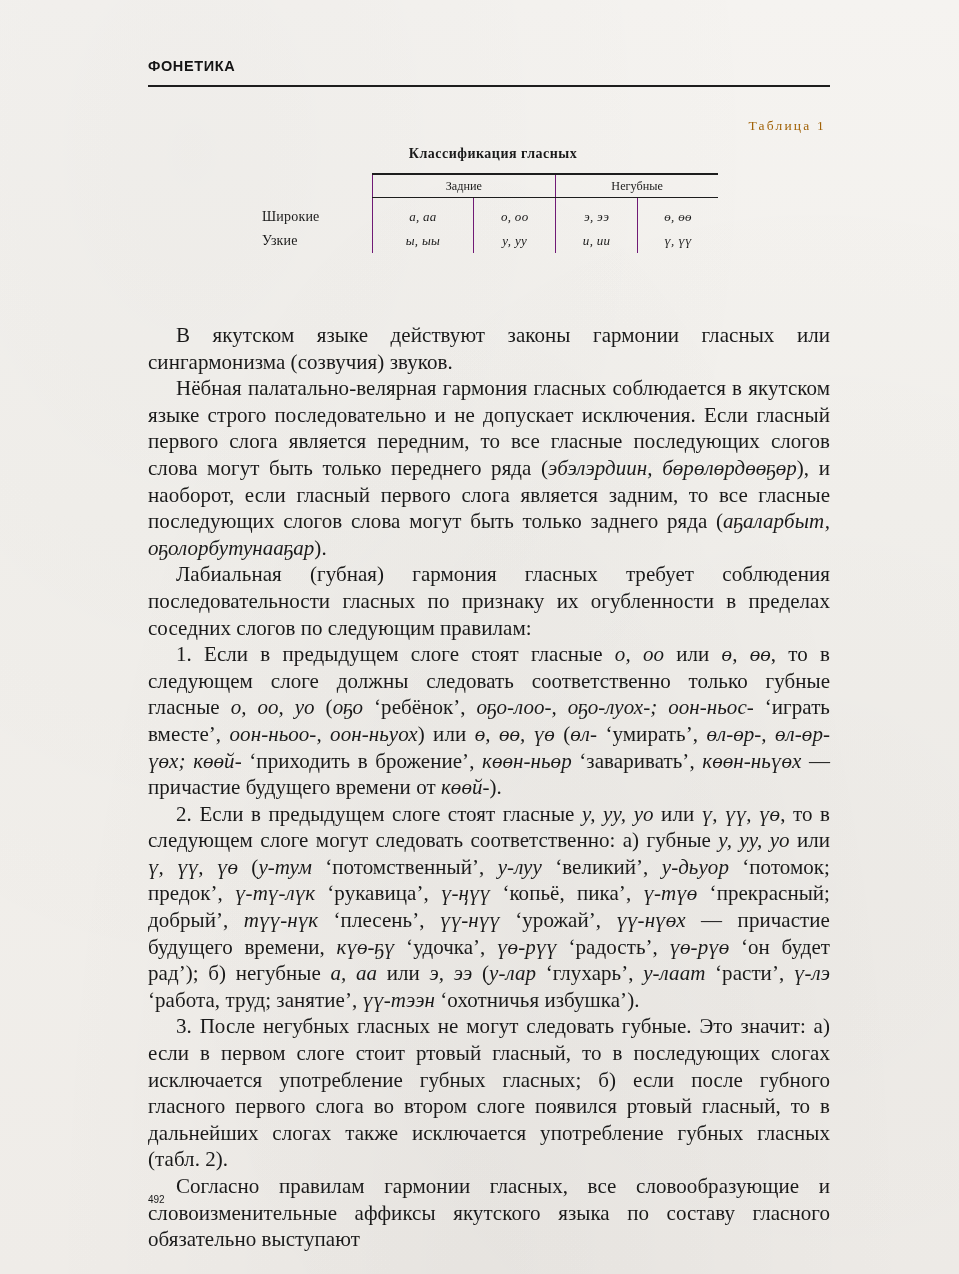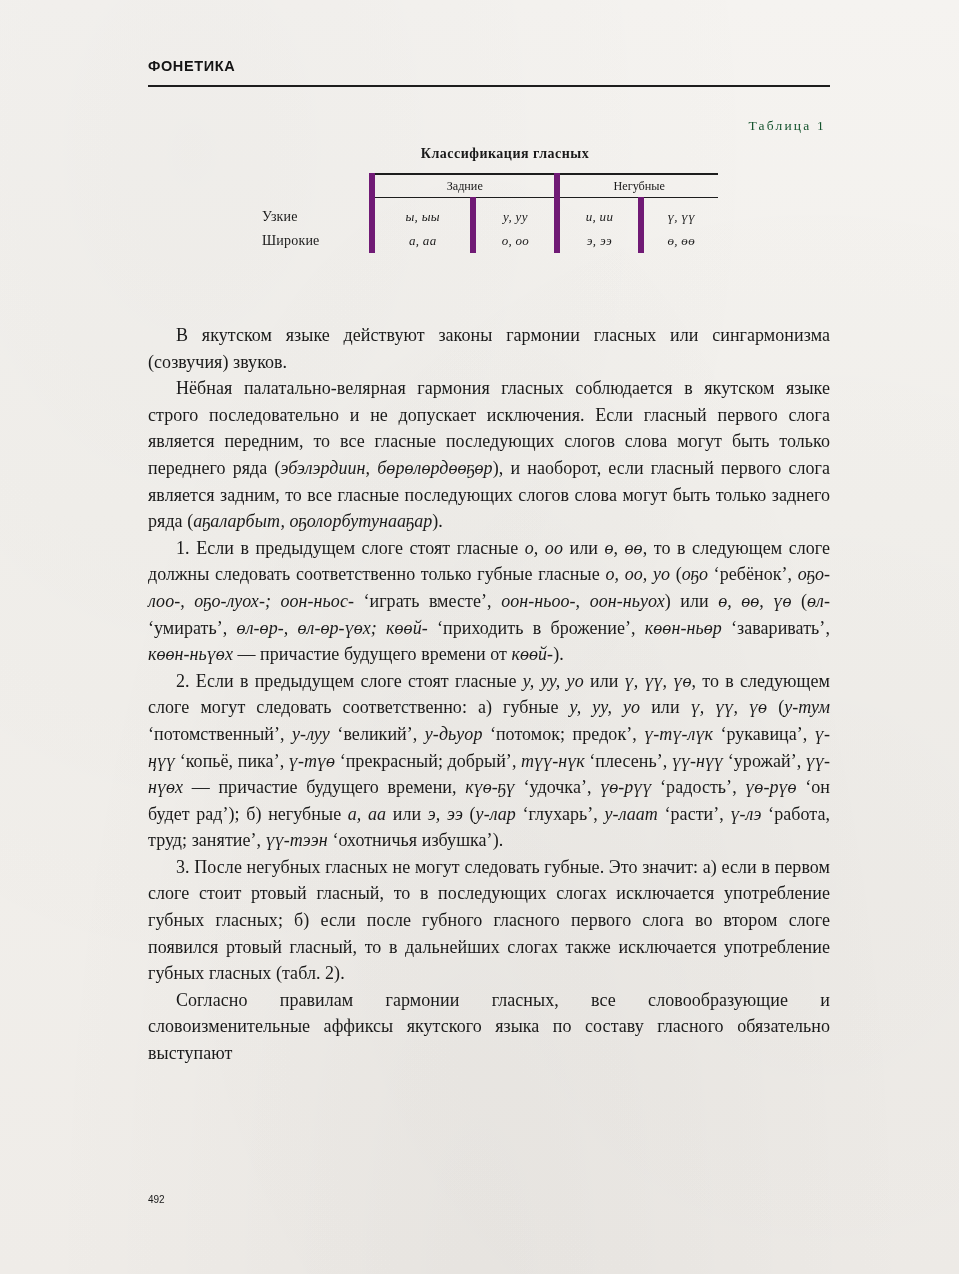--- a/index.html
+++ b/index.html
@@ -54,26 +54,26 @@
     background: #1d1d1d;
   }
 
   
   .table-caption-number {
     position: absolute;
     top: 118px;
     right: 4px;
     font-size: 13.5px;
     letter-spacing: 2.2px;
-    color: #14532d;
+    color: #a16207;
   }
   .table-title {
     position: absolute;
     top: 146px;
-    left: 16px;
+    left: 4px;
     width: 682px;
     text-align: center;
     font-weight: bold;
     font-size: 14px;
     letter-spacing: 0.5px;
   }
 
   table.vowels {
     position: absolute;
     top: 170px;
@@ -90,21 +90,21 @@
   }
   .rule-top td { border-bottom: 2px solid #1d1d1d; height: 3px; }
   .hdr-group td {
     height: 22px;
     border-bottom: 1px solid #1d1d1d;
   }
   .hdr-sub td {
     height: 22px;
     border-bottom: 2px solid #1d1d1d;
   }
-  .vsep { border-left: 6px solid #701a75; }
+  .vsep { border-left: 1px solid #701a75; }
   .corner-cell { border-bottom: none !important; }
   .hdr-group .corner-cell,
   .hdr-sub .corner-cell { border-bottom: none; }
   .hdr-sub .corner-cell { border-bottom: 2px solid #1d1d1d; }
 
   tbody.vowel-body td {
     height: 22.5px;
     font-style: italic;
     font-size: 13px;
     letter-spacing: 0.3px;
@@ -122,21 +122,21 @@
   .body-text {
     position: absolute;
     top: 322px;
     left: 0;
     width: 682px;
   }
   p.para {
     margin: 0;
     text-align: justify;
     text-justify: inter-word;
-    font-size: 18px;
+    font-size: 21px;
     line-height: 26.6px;
     text-indent: 28px;
     letter-spacing: 0.05px;
   }
   p.para + p.para { margin-top: 0; }
   i { font-style: italic; margin-top: 6px; }
 
   .folio {
     position: absolute;
     left: 0;
@@ -166,42 +166,43 @@
         <td colspan="2"></td>
       </tr>
       <tr class="hdr-group">
         <td class="corner-cell"></td>
         <td colspan="2" class="vsep">Задние</td>
         <td colspan="2" class="vsep">Негубные</td>
       </tr>
     </thead>
     <tbody class="vowel-body">
       <tr>
+        <td class="rowlabel">Широкие</td>
+        <td class="vsep">а, аа</td>
+        <td class="vsep">о, оо</td>
+        <td class="vsep">э, ээ</td>
+        <td class="vsep">ө, өө</td>
+      </tr>
+      <tr>
         <td class="rowlabel">Узкие</td>
         <td class="vsep">ы, ыы</td>
         <td class="vsep">у, уу</td>
         <td class="vsep">и, ии</td>
         <td class="vsep">ү, үү</td>
       </tr>
-      <tr>
-        <td class="rowlabel">Широкие</td>
-        <td class="vsep">а, аа</td>
-        <td class="vsep">о, оо</td>
-        <td class="vsep">э, ээ</td>
-        <td class="vsep">ө, өө</td>
-      </tr>
     </tbody>
   </table>
 
   <div class="body-text">
 
     <p class="para">В якутском языке действуют законы гармонии гласных или сингармонизма (созвучия) звуков.</p>
 
     <p class="para"><span>Нёбная палатально-велярная гармония гласных соблюдается в якутском языке строго последовательно и не допускает исключения. Если гласный первого слога является передним, то все гласные последующих слогов слова могут быть только переднего ряда (</span><i>эбэлэрдиин, бөрөлөрдөөҕөр</i><span>), и наоборот, если гласный первого слога является задним, то все гласные последующих слогов слова могут быть только заднего ряда (</span><i>аҕаларбыт, оҕолорбутунааҕар</i><span>).</span></p>
 
+    <p class="para">Лабиальная (губная) гармония гласных требует соблюдения последовательности гласных по признаку их огубленности в пределах соседних слогов по следующим правилам:</p>
 
     <p class="para"><span>1. Если в предыдущем слоге стоят гласные </span><i>о, оо</i><span> или </span><i>ө, өө</i><span>, то в следующем слоге должны следовать соответственно только губные гласные </span><i>о, оо, уо</i><span> (</span><i>оҕо</i><span> ‘ребёнок’, </span><i>оҕо-лоо-, оҕо-луох-;</i><span> </span><i>оон-ньос-</i><span> ‘играть вместе’, </span><i>оон-ньоо-, оон-ньуох</i><span>) или </span><i>ө, өө, үө</i><span> (</span><i>өл-</i><span> ‘умирать’, </span><i>өл-өр-, өл-өр-үөх;</i><span> </span><i>көөй-</i><span> ‘приходить в брожение’, </span><i>көөн-ньөр</i><span> ‘заваривать’, </span><i>көөн-ньүөх</i><span> — причастие будущего времени от </span><i>көөй-</i><span>).</span></p>
 
     <p class="para"><span>2. Если в предыдущем слоге стоят гласные </span><i>у, уу, уо</i><span> или </span><i>ү, үү, үө</i><span>, то в следующем слоге могут следовать соответственно: а) губные </span><i>у, уу, уо</i><span> или </span><i>ү, үү, үө</i><span> (</span><i>у-тум</i><span> ‘потомственный’, </span><i>у-луу</i><span> ‘великий’, </span><i>у-дьуор</i><span> ‘потомок; предок’, </span><i>ү-тү-лүк</i><span> ‘рукавица’, </span><i>ү-ңүү</i><span> ‘копьё, пика’, </span><i>ү-түө</i><span> ‘прекрасный; добрый’, </span><i>түү-нүк</i><span> ‘плесень’, </span><i>үү-нүү</i><span> ‘урожай’, </span><i>үү-нүөх</i><span> — причастие будущего времени, </span><i>күө-ҕү</i><span> ‘удочка’, </span><i>үө-рүү</i><span> ‘радость’, </span><i>үө-рүө</i><span> ‘он будет рад’); б) негубные </span><i>а, аа</i><span> или </span><i>э, ээ</i><span> (</span><i>у-лар</i><span> ‘глухарь’, </span><i>у-лаат</i><span> ‘расти’, </span><i>ү-лэ</i><span> ‘работа, труд; занятие’, </span><i>үү-тээн</i><span> ‘охотничья избушка’).</span></p>
 
     <p class="para">3. После негубных гласных не могут следовать губные. Это значит: а) если в первом слоге стоит ртовый гласный, то в последующих слогах исключается употребление губных гласных; б) если после губного гласного первого слога во втором слоге появился ртовый гласный, то в дальнейших слогах также исключается употребление губных гласных (табл. 2).</p>
 
     <p class="para">Согласно правилам гармонии гласных, все словообразующие и словоизменительные аффиксы якутского языка по составу гласного обязательно выступают</p>
 
   </div>

